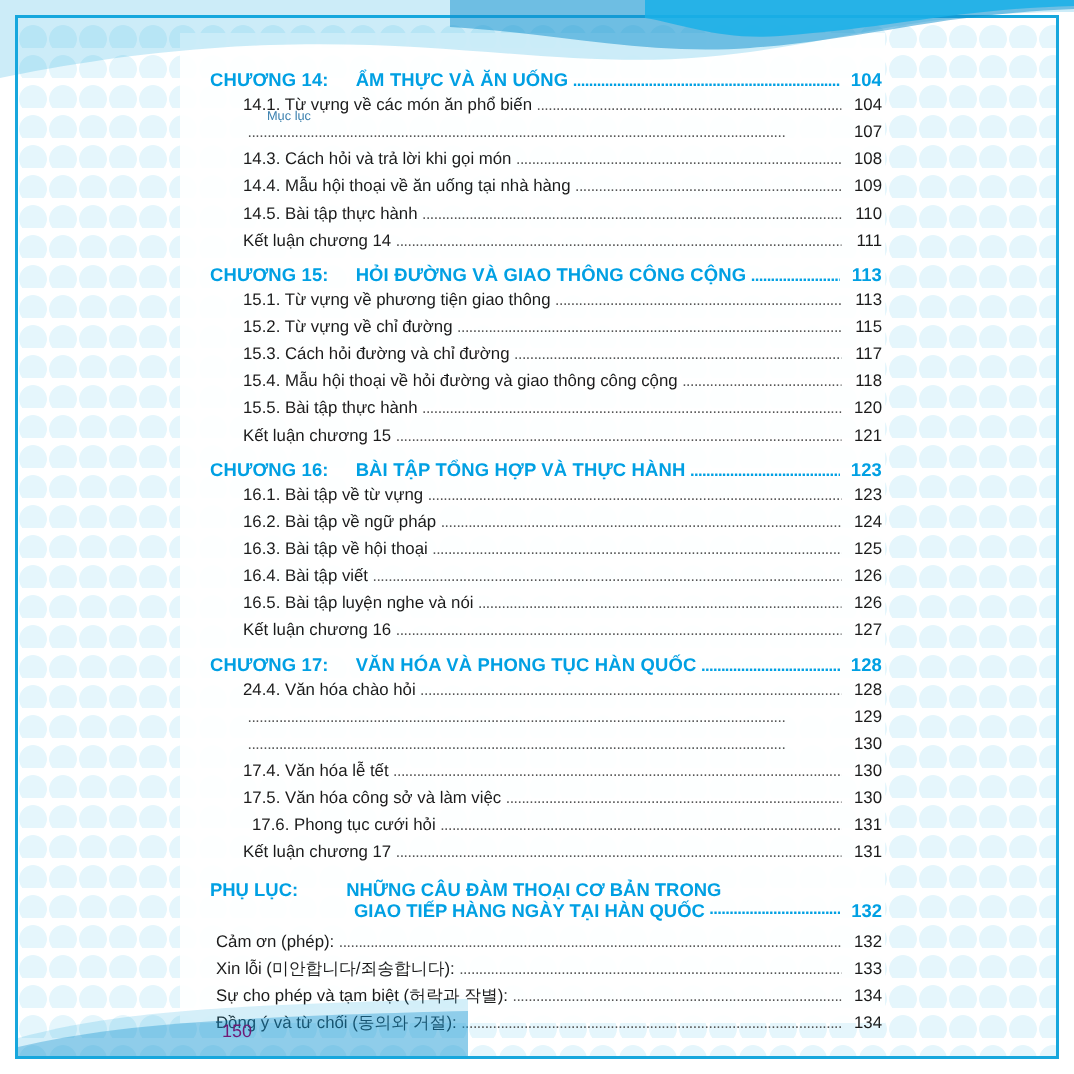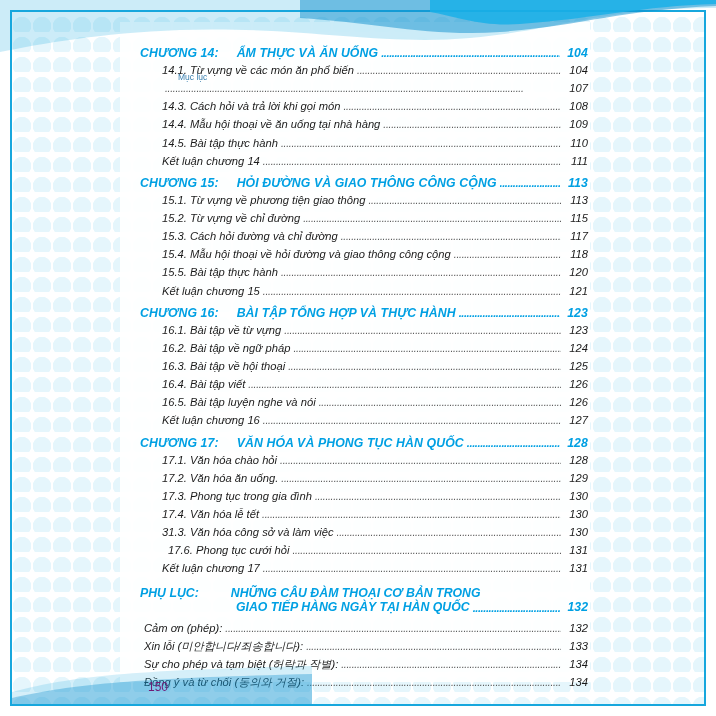--- a/index.html
+++ b/index.html
@@ -80,21 +80,20 @@
     font-size: 8.5px;
     color: #3a7fae;
     margin-top: 48px;
   }
   
   #content {
     position: absolute;
     left: 140px;
     top: 40px;
     width: 448px;
-    font-style: italic;
   }
   .chapter {
     color: #00a0e3;
     font-weight: bold;
     font-size: 12.3px;
     letter-spacing: 0.1px;
     display: flex;
     align-items: baseline;
     margin-top: 6px;
     margin-bottom: 1px;
@@ -160,21 +159,21 @@
     white-space: nowrap;
   }
   .appx-row1 {
     display: flex;
     align-items: baseline;
   }
   .appx-row1 .ax-label { flex: 0 0 auto; }
   .appx-row1 .ax-t1 { flex: 0 0 auto; margin-left: 20px; padding-left: 12px; }
   .appx-row2 {
     display: flex;
-    align-items: flex-end;
+    align-items: flex-start;
     padding-left: 96px;
   }
   .appx-row2 .ax-t2 { flex: 0 0 auto; }
   .appx-row2 .leader {
     flex: 1 1 auto;
     overflow: hidden;
     white-space: nowrap;
     margin: 0 2px 0 3px;
     letter-spacing: -0.4px;
     font-size: 11px;
@@ -313,41 +312,39 @@
       <span class="pg">127</span>
     </div>
 
     <div class="chapter">
       <span class="ch-label">CHƯƠNG 17:</span>
       <span class="ch-title">VĂN HÓA VÀ PHONG TỤC HÀN QUỐC</span>
       <span class="leader">.........................................................................................................................................</span>
       <span class="pg">128</span>
     </div>
     <div class="entry">
-      <span class="txt">17.1. Văn hóa chào hỏi</span>
+      <span class="txt">24.4. Văn hóa chào hỏi</span>
       <span class="leader">.........................................................................................................................................</span>
       <span class="pg">128</span>
     </div>
     <div class="entry">
-      <span class="txt">17.2. Văn hóa ăn uống.</span>
       <span class="leader">.........................................................................................................................................</span>
       <span class="pg">129</span>
     </div>
     <div class="entry">
-      <span class="txt">17.3. Phong tục trong gia đình</span>
       <span class="leader">.........................................................................................................................................</span>
       <span class="pg">130</span>
     </div>
     <div class="entry">
       <span class="txt">17.4. Văn hóa lễ tết</span>
       <span class="leader">.........................................................................................................................................</span>
       <span class="pg">130</span>
     </div>
     <div class="entry">
-      <span class="txt">31.3. Văn hóa công sở và làm việc</span>
+      <span class="txt">17.5. Văn hóa công sở và làm việc</span>
       <span class="leader">.........................................................................................................................................</span>
       <span class="pg">130</span>
     </div>
     <div class="entry indent2">
       <span class="txt">17.6. Phong tục cưới hỏi</span>
       <span class="leader">.........................................................................................................................................</span>
       <span class="pg">131</span>
     </div>
     <div class="entry">
       <span class="txt">Kết luận chương 17</span>

